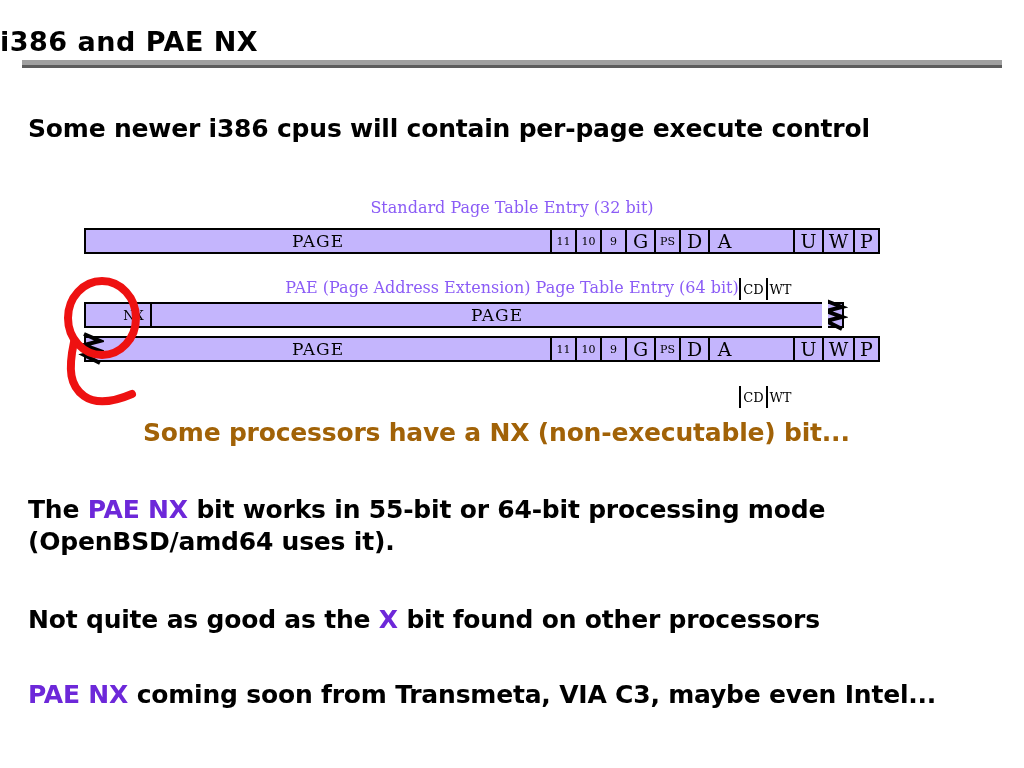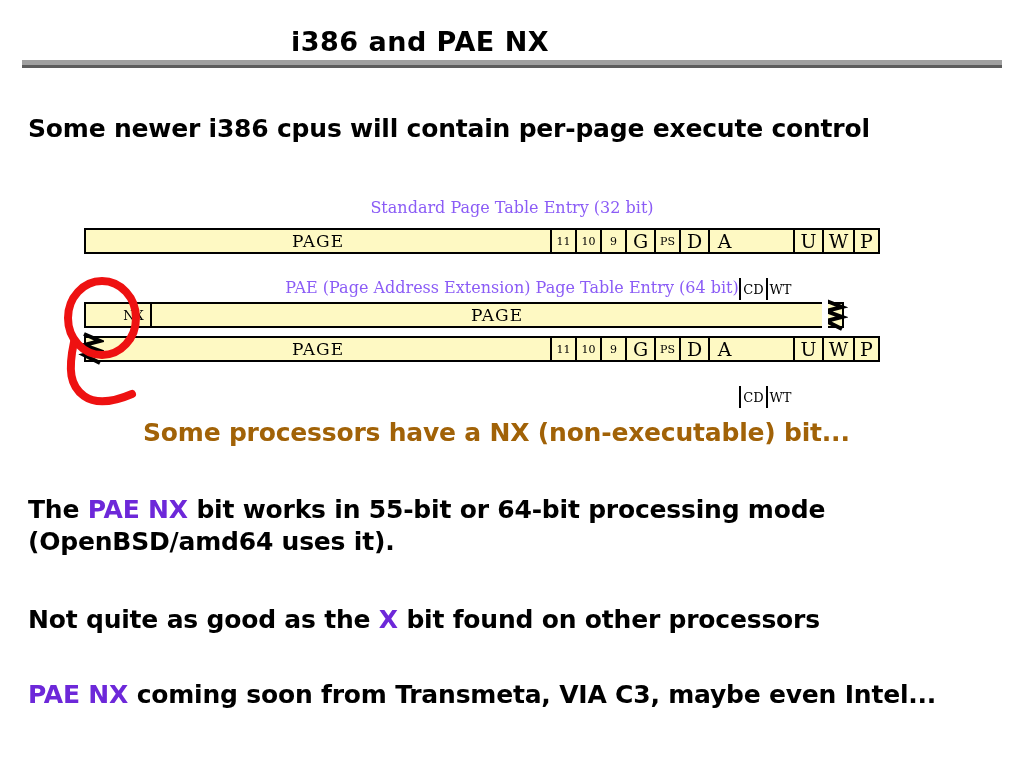--- a/index.html
+++ b/index.html
@@ -14,21 +14,20 @@
     overflow: hidden;
     font-family: "DejaVu Sans", sans-serif;
   }
 
   
   #slide-title {
     position: absolute;
     left: 0;
     top: 26px;
     width: 840px;
-    text-align: center;
     font-family: "DejaVu Sans", sans-serif;
     font-weight: bold;
     font-size: 27px;
     letter-spacing: 0.5px;
     color: #000000;
     white-space: nowrap;
   }
   #title-rule {
     position: absolute;
     left: 22px;
@@ -84,21 +83,21 @@
   #cap-standard { left: 0; top: 8px; width: 1024px; }
   #cap-pae      { left: 0; top: 88px; width: 1024px; }
 
   
   .pte-row {
     position: absolute;
     display: flex;
     box-sizing: border-box;
     height: 26px;
     border: 2px solid #000000;
-    background: #fef9c3;
+    background: #c4b5fd;
   }
   .cell {
     box-sizing: border-box;
     display: flex;
     align-items: center;
     justify-content: center;
     font-family: "DejaVu Serif", serif;
     color: #000000;
     border-left: 2px solid #000000;
     height: 100%;

